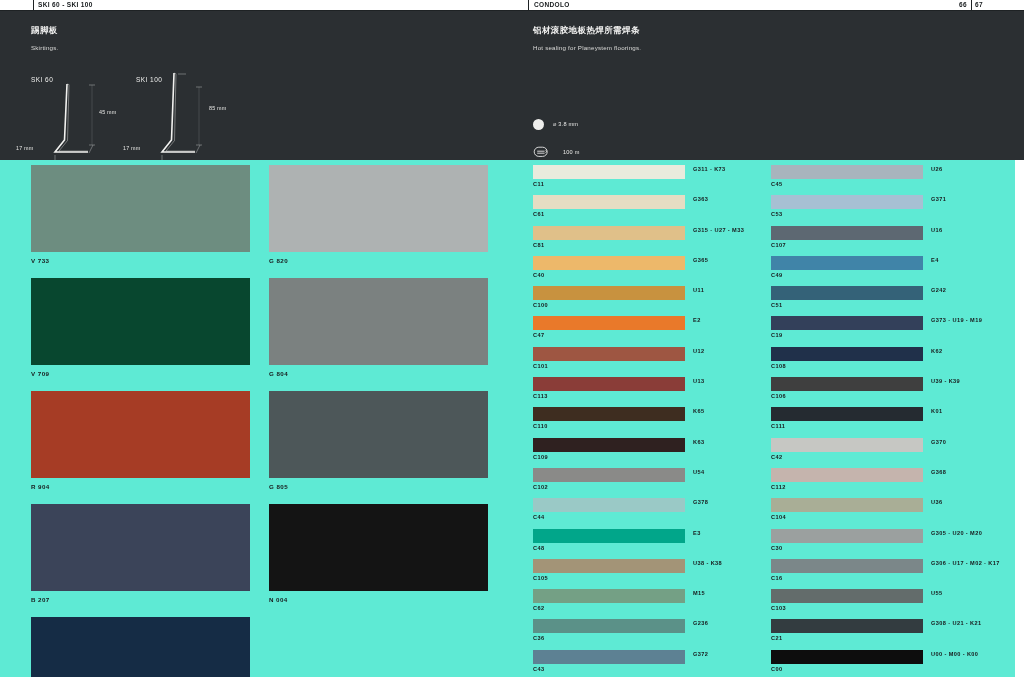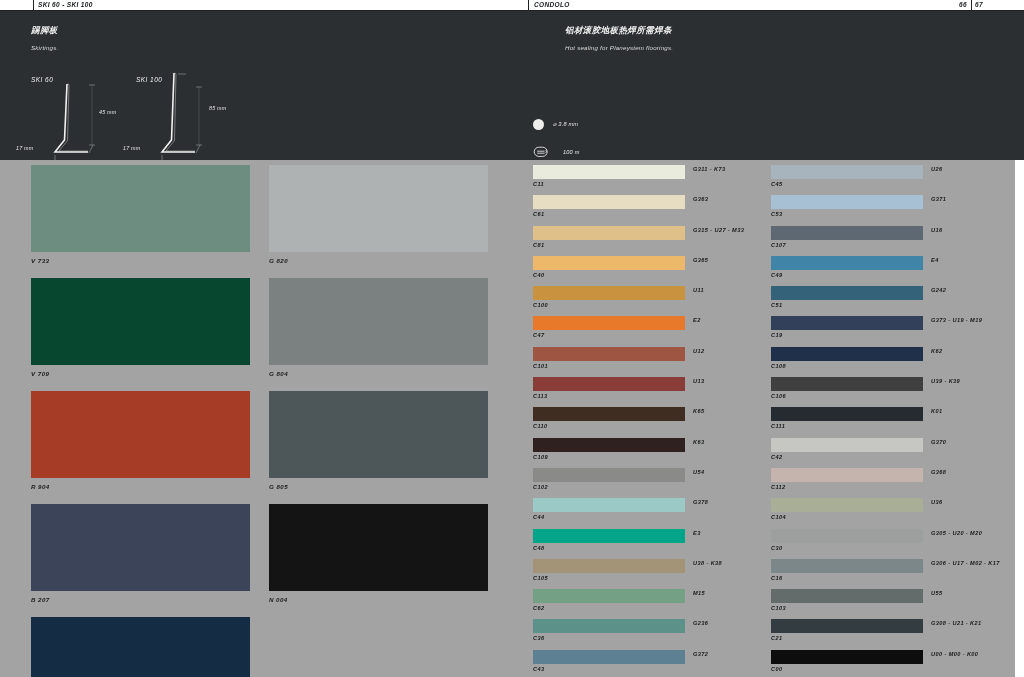--- a/index.html
+++ b/index.html
@@ -2,21 +2,21 @@
 <html><head>
 <meta charset="utf-8">
 <style>
   * { box-sizing: border-box; margin: 0; padding: 0; }
   html, body {
     width: 1024px; height: 677px;
     background: #ffffff;
     font-family: "Liberation Sans", sans-serif;
     overflow: hidden;
   }
-  #page { position: relative; width: 1015px; height: 677px; background: #a3a3a3; font-style: italic; }
+  #page { position: relative; width: 1015px; height: 677px; background: #5eead4; }
 
   
   .runhead {
     position: absolute; top: 0; left: 0; width: 1024px; height: 11px;
     background: #fff; border-bottom: 1px solid #1e2224;
   }
   .runhead .rule {
     position: absolute; top: 0; width: 1px; height: 11px; background: #1e2224;
   }
   .runhead .rule.r1 { left: 33px; }
@@ -32,21 +32,21 @@
   .runhead .lbl.c { left: 959px; }
   .runhead .lbl.d { left: 975px; }
 
   
   .banner {
     position: absolute; top: 11px; left: 0; width: 1024px; height: 149px;
     background: #2b2f32;
   }
   .col { position: absolute; top: 0; }
   .col.c1 { left: 31px; }
-  .col.c2 { left: 533px; margin-left: 32px; }
+  .col.c2 { left: 533px; }
   .col.c3 { left: 771px; }
 
   .head-cn {
     font-size: 8.5px; font-weight: bold; color: #f1f1f0;
     letter-spacing: .4px; white-space: nowrap;
     margin-top: 14px;
   }
   .head-en {
     font-size: 6.2px; color: #dcdcda; letter-spacing: .2px;
     white-space: nowrap; margin-top: 7px;

